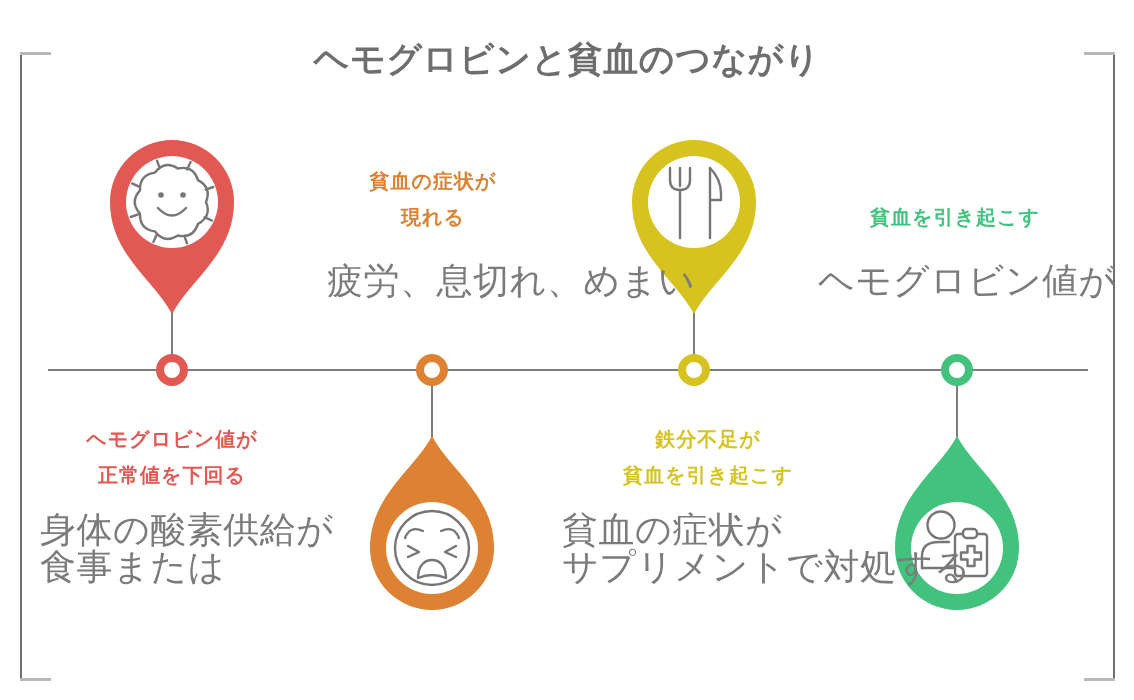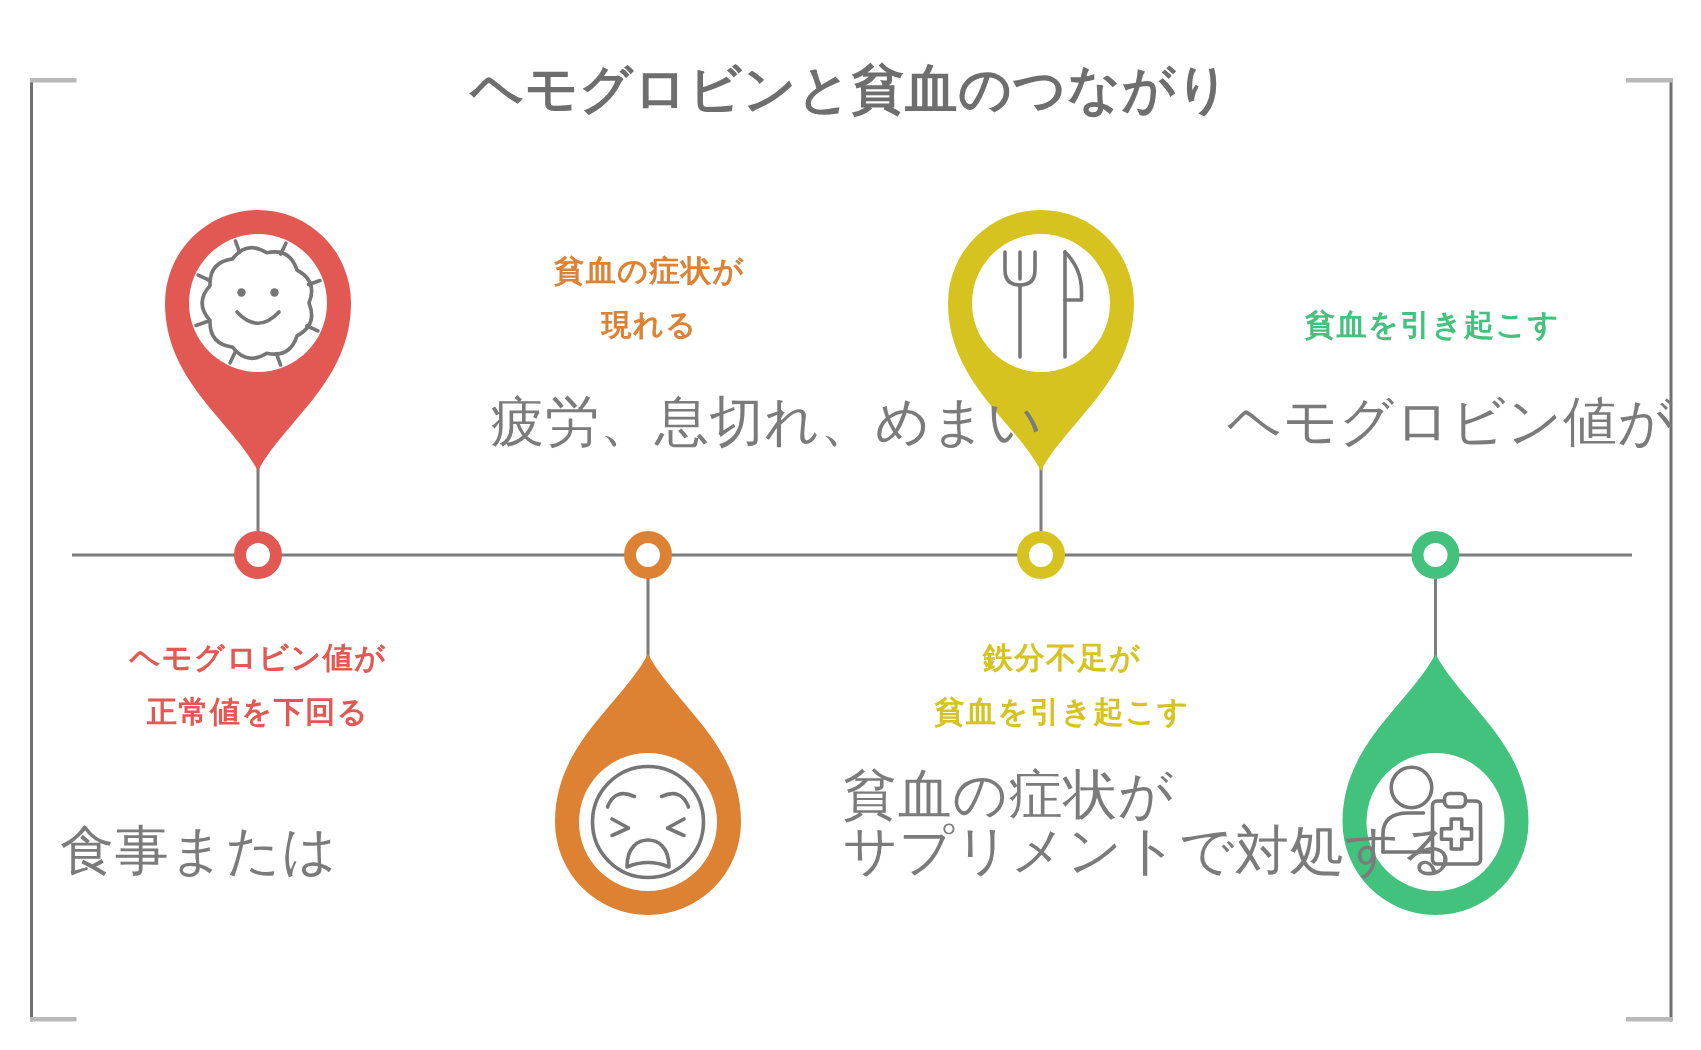--- a/index.html
+++ b/index.html
@@ -113,21 +113,21 @@
       <rect class="icon-white" x="6" y="-19" width="14" height="9" rx="3.5"></rect>
       <path class="icon-stroke" d="M10.5,-2 L17.5,-2 L17.5,4.5 L24,4.5 L24,11.5 L17.5,11.5 L17.5,18 L10.5,18 L10.5,11.5 L4,11.5 L4,4.5 L10.5,4.5 Z"></path>
     </svg>
   </div>
 
   <div class="step-heading" style="left: 22px; top: 421px; color: rgb(226, 88, 82);">
     <span>ヘモグロビン値が</span><br>
     <span>正常値を下回る</span>
   </div>
   <div class="step-body" style="left:40px; top:511px;">
-    <br>
+    <span>身体の酸素供給が</span><br>
     <span>食事または</span>
   </div>
 
   <div class="step-heading" style="left: 283px; top: 163px; color: rgb(221, 129, 51);">
     <span>貧血の症状が</span><br>
     <span>現れる</span>
   </div>
   <div class="step-body" style="left:327px; top:262px;">
     <span>疲労、息切れ、めまい</span>
   </div>

